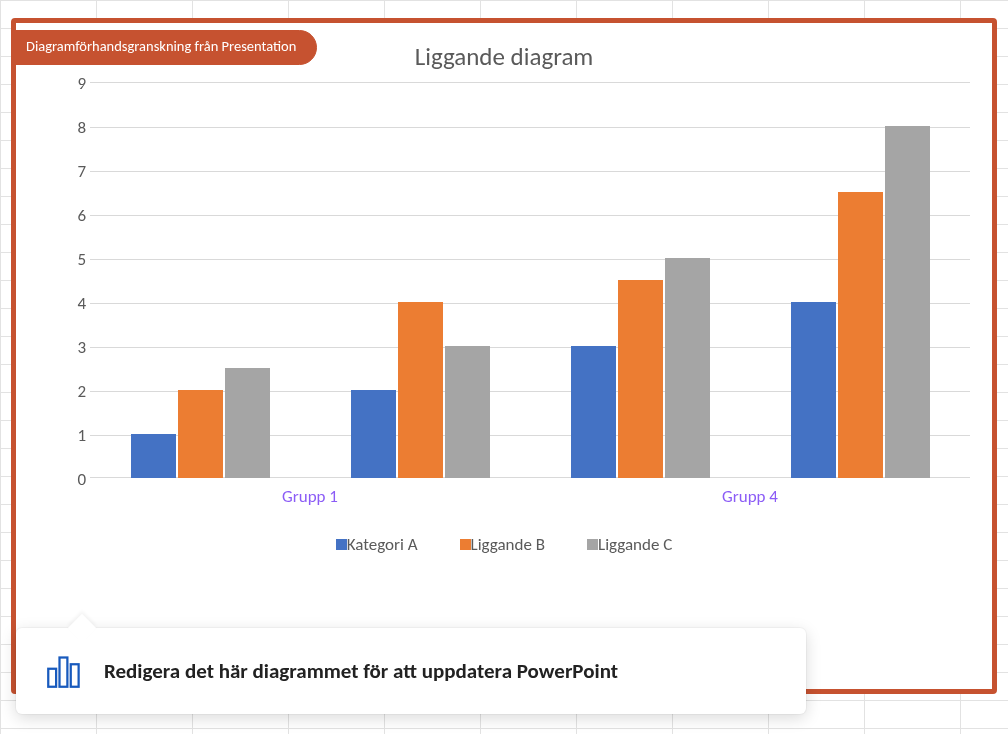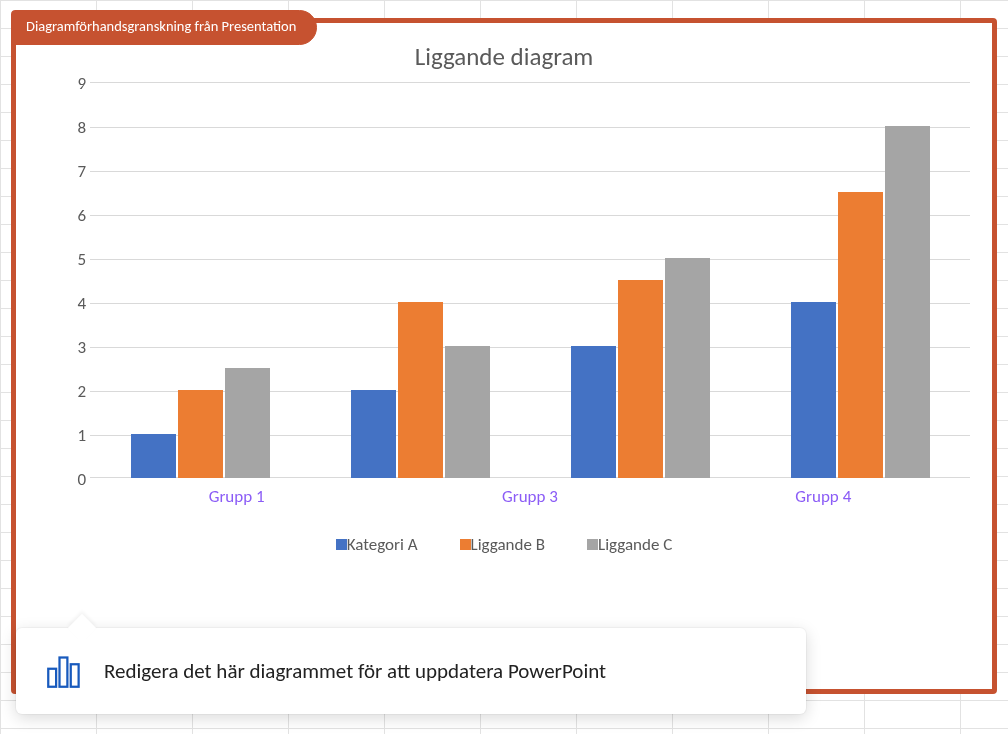--- a/index.html
+++ b/index.html
@@ -23,21 +23,21 @@
     top: 18px;
     width: 986px;
     height: 676px;
     background: #fff;
     border: 5px solid #c65230;
     border-radius: 4px;
   }
   .preview-badge {
     position: absolute;
     left: 11px;
-    top: 10px;
+    top: 30px;
     background: #c65230;
     color: #fff;
     font-size: 14.5px;
     line-height: 1;
     padding: 8px 20px 10px 14px;
     border-radius: 4px 18px 18px 4px;
     border: 1px solid #c65230;
     z-index: 5;
   }
   .chart-inner {
@@ -143,20 +143,21 @@
     top: 628px;
     width: 790px;
     height: 86px;
     background: #fff;
     border-radius: 6px;
     box-shadow: 0 4px 16px rgba(0,0,0,0.15), 0 0 0 1px rgba(0,0,0,0.03);
     display: flex;
     align-items: center;
     gap: 22px;
     padding: 0 30px;
+    font-weight: bold;
   }
   .callout::before {
     content: "";
     position: absolute;
     left: 56px;
     top: -10px;
     width: 20px;
     height: 20px;
     background: #fff;
     transform: rotate(45deg);
@@ -218,21 +219,20 @@
           <div class="group">
             <div class="bar a" title="Kategori A: 4" style="height: 176px;"></div>
             <div class="bar b" title="Kategori B: 6.5" style="height: 286px;"></div>
             <div class="bar c" title="Kategori C: 8" style="height: 352px;"></div>
           </div>
         </div>
     </div>
 
     <div class="xaxis" id="xaxis">
         <div class="xlabel">Grupp 1</div>
-        <div class="xlabel">Grupp 3</div>
         <div class="xlabel">Grupp 4</div>
       </div>
 
     <div class="legend" id="legend">
         <div class="legend-item">
           <span class="swatch a"></span>
           <span>Kategori A</span>
         </div>
         <div class="legend-item">
           <span class="swatch b"></span>

